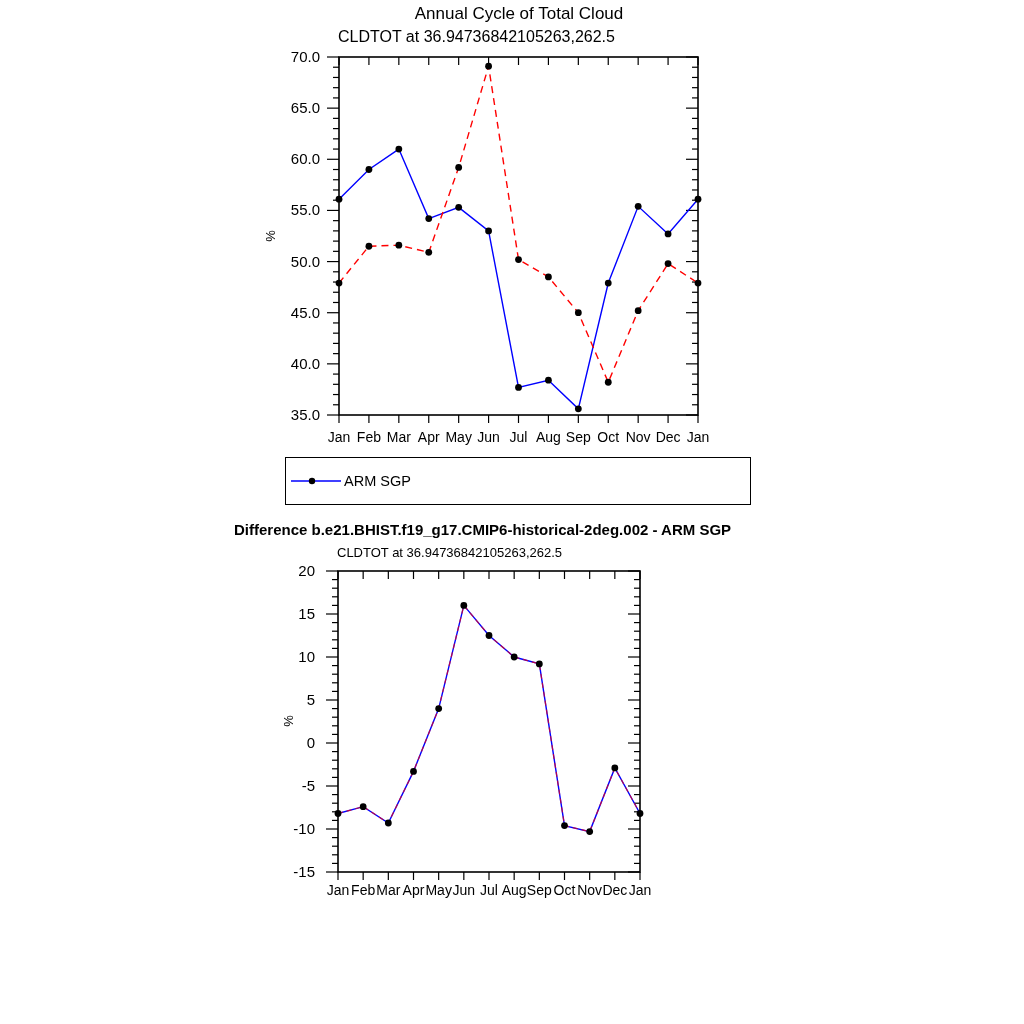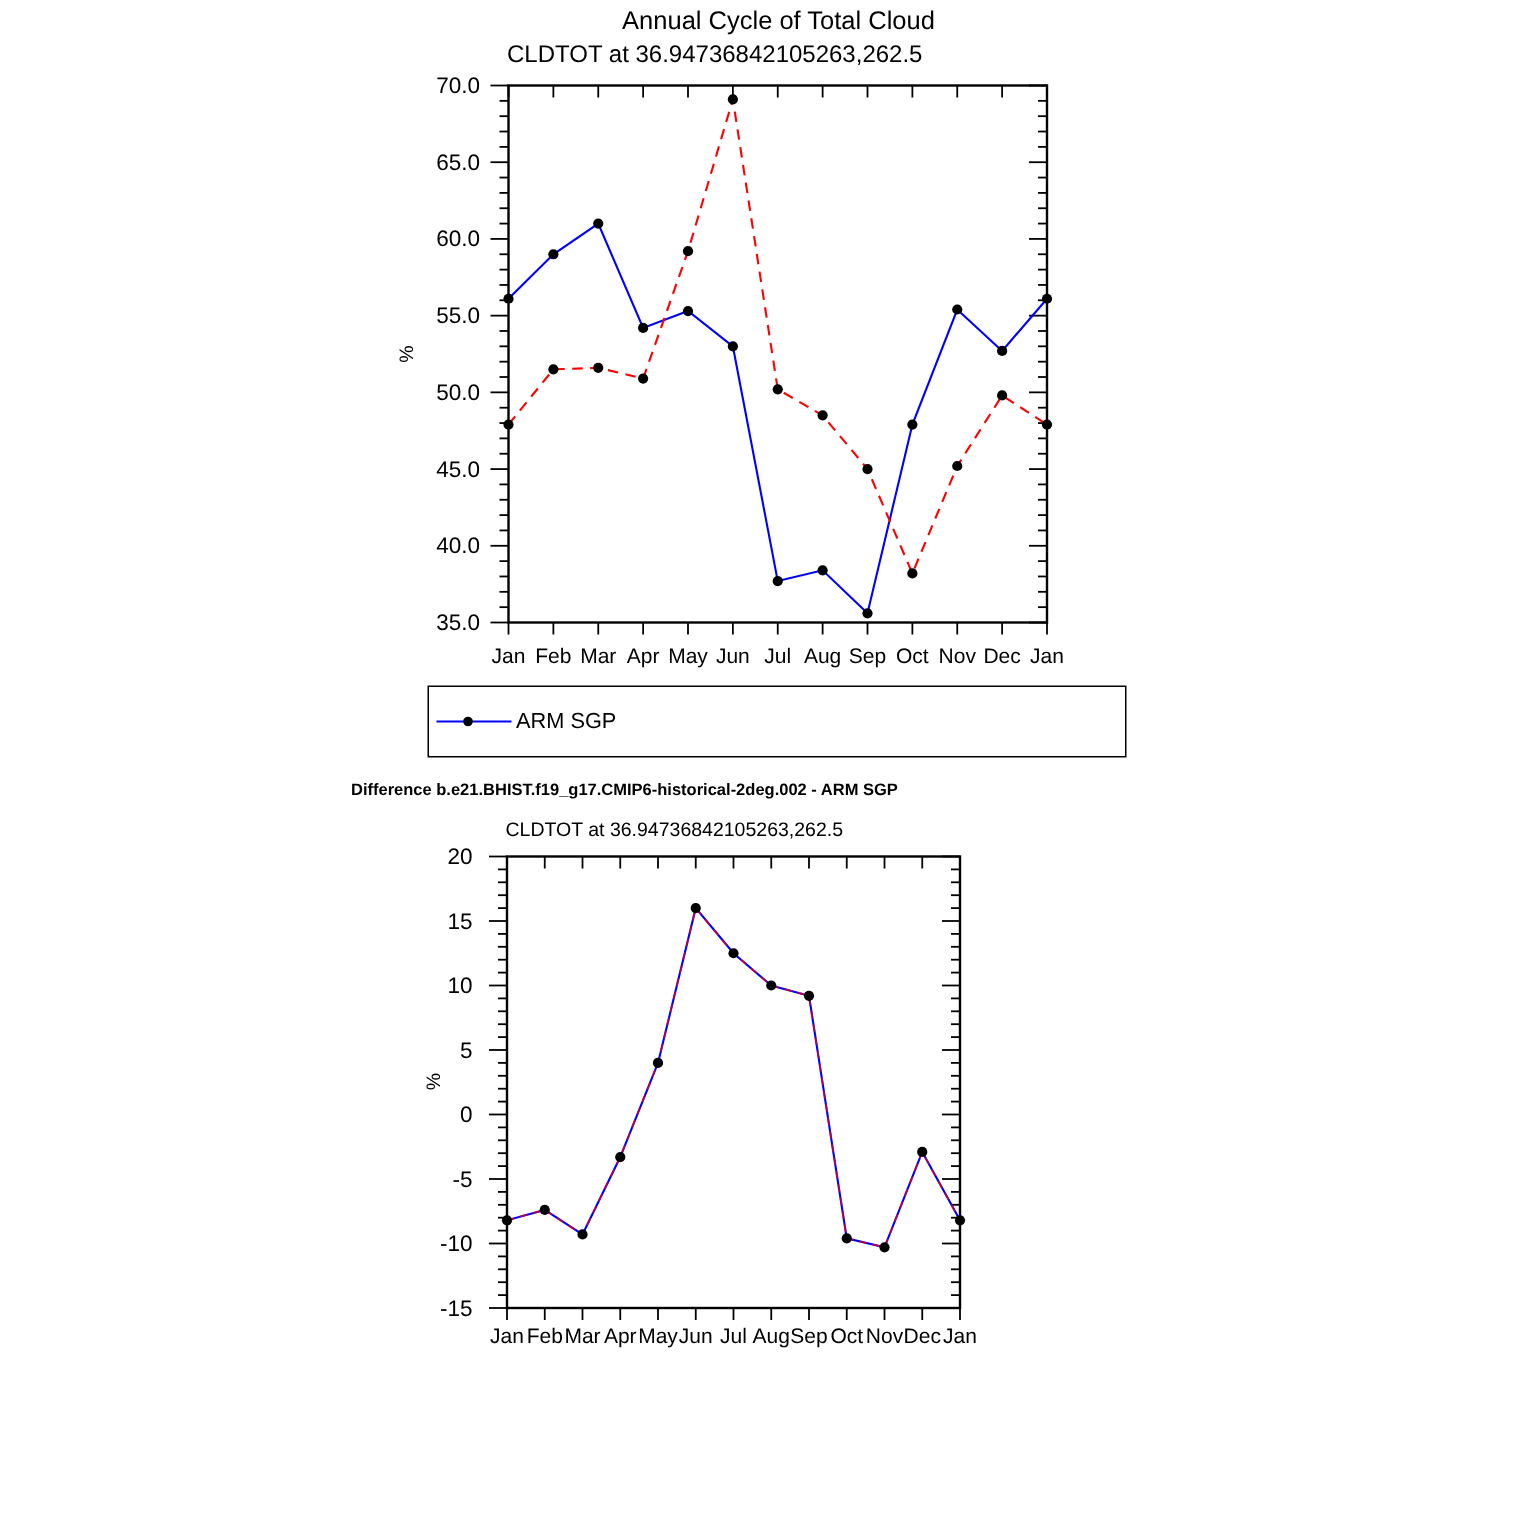--- a/index.html
+++ b/index.html
@@ -3,21 +3,21 @@
 <meta charset="utf-8">
 <style>
   html,body{margin:0;padding:0;}
   body{
     width:1024px;height:1024px;position:relative;background:#ffffff;
     font-family:"Liberation Sans", sans-serif;color:#000;
   }
   .abs{position:absolute;white-space:nowrap;}
   .title1{left:519px;top:4px;transform:translateX(-50%);font-size:17px;font-weight:normal;}
   .subtitle1{left:338px;top:28px;font-size:16px;}
-  .title2{left:234px;top:521px;font-size:11px;font-weight:bold;}
+  .title2{left:234px;top:521px;font-size:15px;font-weight:bold;}
   .subtitle2{left:337px;top:545px;font-size:13px;}
   .legend{
     left:285px;top:457px;width:466px;height:48px;border:1.5px solid #000;
     box-sizing:border-box;display:flex;flex-direction:column;justify-content:center;
     padding-left:4px;background:#fff;
   }
   .lrow{display:flex;align-items:center;height:23px;}
   .lrow svg{flex:0 0 auto;margin-right:2px;}
   .ltext{font-size:14.5px;}
   svg text{font-family:"Liberation Sans", sans-serif;fill:#000;}

